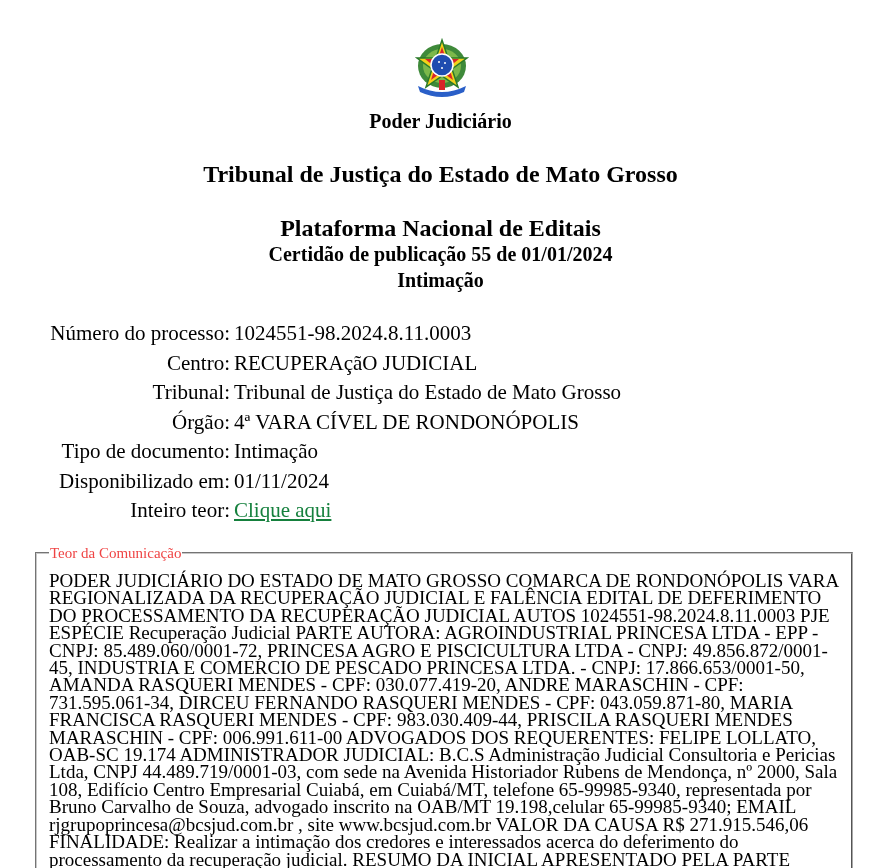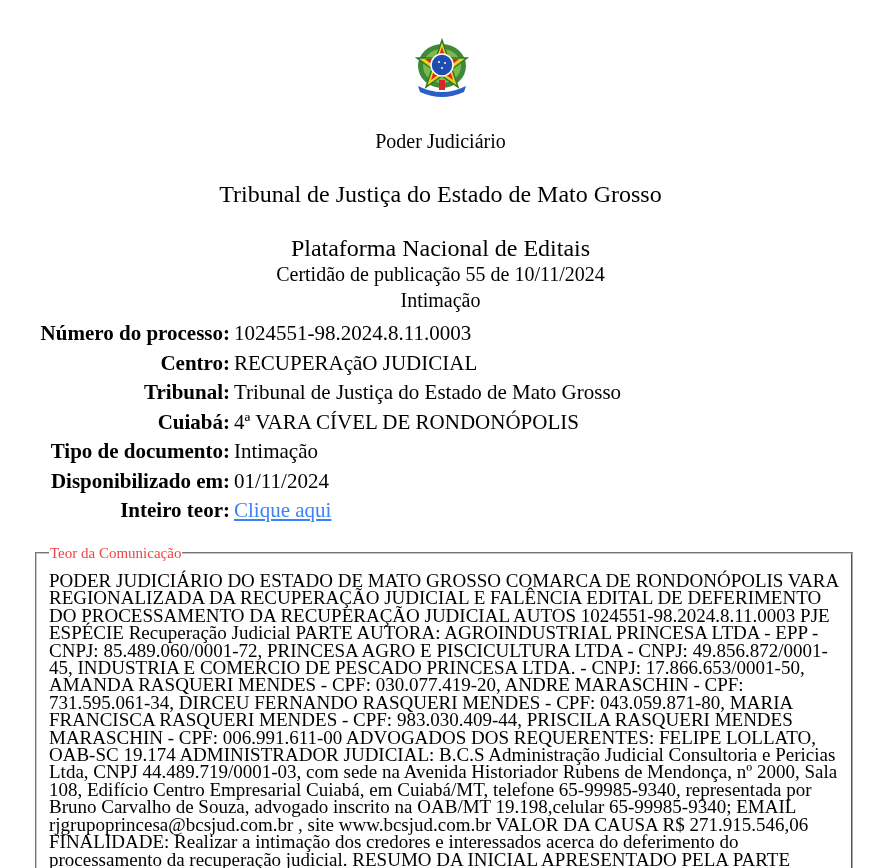--- a/index.html
+++ b/index.html
@@ -1,32 +1,32 @@
 <!DOCTYPE html>
 <html><head>
 <meta charset="utf-8">
 <style>
   html, body { margin: 0; padding: 0; background: #ffffff; }
   body {
     width: 883px; height: 868px; overflow: hidden; position: relative;
     font-family: "Liberation Serif", "DejaVu Serif", serif; color: #000;
   }
   .emblem { position: absolute; left: 412px; top: 36px; width: 60px; height: 64px; }
-  .center { position: absolute; left: 0; width: 881px; text-align: center; font-weight: normal; margin-top: 20px; }
+  .center { position: absolute; left: 0; width: 881px; text-align: center; font-weight: bold; }
   .h-poder { top: 109px; font-size: 20px; line-height: 24px; }
   .h-tribunal { top: 159px; font-size: 24px; line-height: 30px; }
   .h-plat { top: 215px; font-size: 24px; line-height: 26px; }
   .h-cert { top: 241px; font-size: 20px; line-height: 26px; }
   .h-intim { top: 267px; font-size: 20px; line-height: 26px; }
 
   .meta { position: absolute; left: 0; top: 319px; width: 883px; }
   .meta-row { display: flex; align-items: baseline; height: 29.5px; font-size: 21px; line-height: 29px; }
-  .meta-label { width: 234px; text-align: right; font-weight: bold; padding-right: 4px; box-sizing: border-box; padding-left: 36px; }
+  .meta-label { width: 234px; text-align: right; font-weight: normal; padding-right: 4px; box-sizing: border-box; padding-left: 36px; }
   .meta-value { white-space: nowrap; }
-  .meta-value a { color: #3b82f6; text-decoration: underline; }
+  .meta-value a { color: #15803d; text-decoration: underline; }
 
   fieldset.teor {
     position: absolute; left: 35px; top: 545px; width: 817px; height: 360px;
     margin: 0; padding: 10px 10px 0 12px; box-sizing: border-box;
     border: 2px groove #c0c0c0; border-color: #c8c8c8 #a8a8a8 #a8a8a8 #c8c8c8;
   }
   fieldset.teor legend {
     font-size: 15px; line-height: 16px; padding: 0 1px; color: #ef4444;
   }
   .teor-body {
@@ -48,38 +48,38 @@
       <circle cx="33" cy="27" r="1" fill="#fff"></circle>
       <circle cx="30" cy="32" r="1" fill="#fff"></circle>
     <rect x="27" y="44" width="6" height="10" fill="#d8262a"></rect>
     <path d="M6 50 Q30 62 54 50 L52 56 Q30 66 8 56 Z" fill="#2a5fc8"></path>
   </svg>
 </div>
 
 <div class="center h-poder">Poder Judiciário</div>
 <div class="center h-tribunal">Tribunal de Justiça do Estado de Mato Grosso</div>
 <div class="center h-plat">Plataforma Nacional de Editais</div>
-<div class="center h-cert">Certidão de publicação 55 de 10/11/2024</div>
+<div class="center h-cert">Certidão de publicação 55 de 01/01/2024</div>
 <div class="center h-intim">Intimação</div>
 
 <div class="meta">
   <div class="meta-row">
     <div class="meta-label">Número do processo:</div>
     <div class="meta-value">1024551-98.2024.8.11.0003</div>
   </div>
   <div class="meta-row">
     <div class="meta-label">Centro:</div>
     <div class="meta-value">RECUPERAçãO JUDICIAL</div>
   </div>
   <div class="meta-row">
     <div class="meta-label">Tribunal:</div>
     <div class="meta-value">Tribunal de Justiça do Estado de Mato Grosso</div>
   </div>
   <div class="meta-row">
-    <div class="meta-label">Cuiabá:</div>
+    <div class="meta-label">Órgão:</div>
     <div class="meta-value">4ª VARA CÍVEL DE RONDONÓPOLIS</div>
   </div>
   <div class="meta-row">
     <div class="meta-label">Tipo de documento:</div>
     <div class="meta-value">Intimação</div>
   </div>
   <div class="meta-row">
     <div class="meta-label">Disponibilizado em:</div>
     <div class="meta-value">01/11/2024</div>
   </div>

